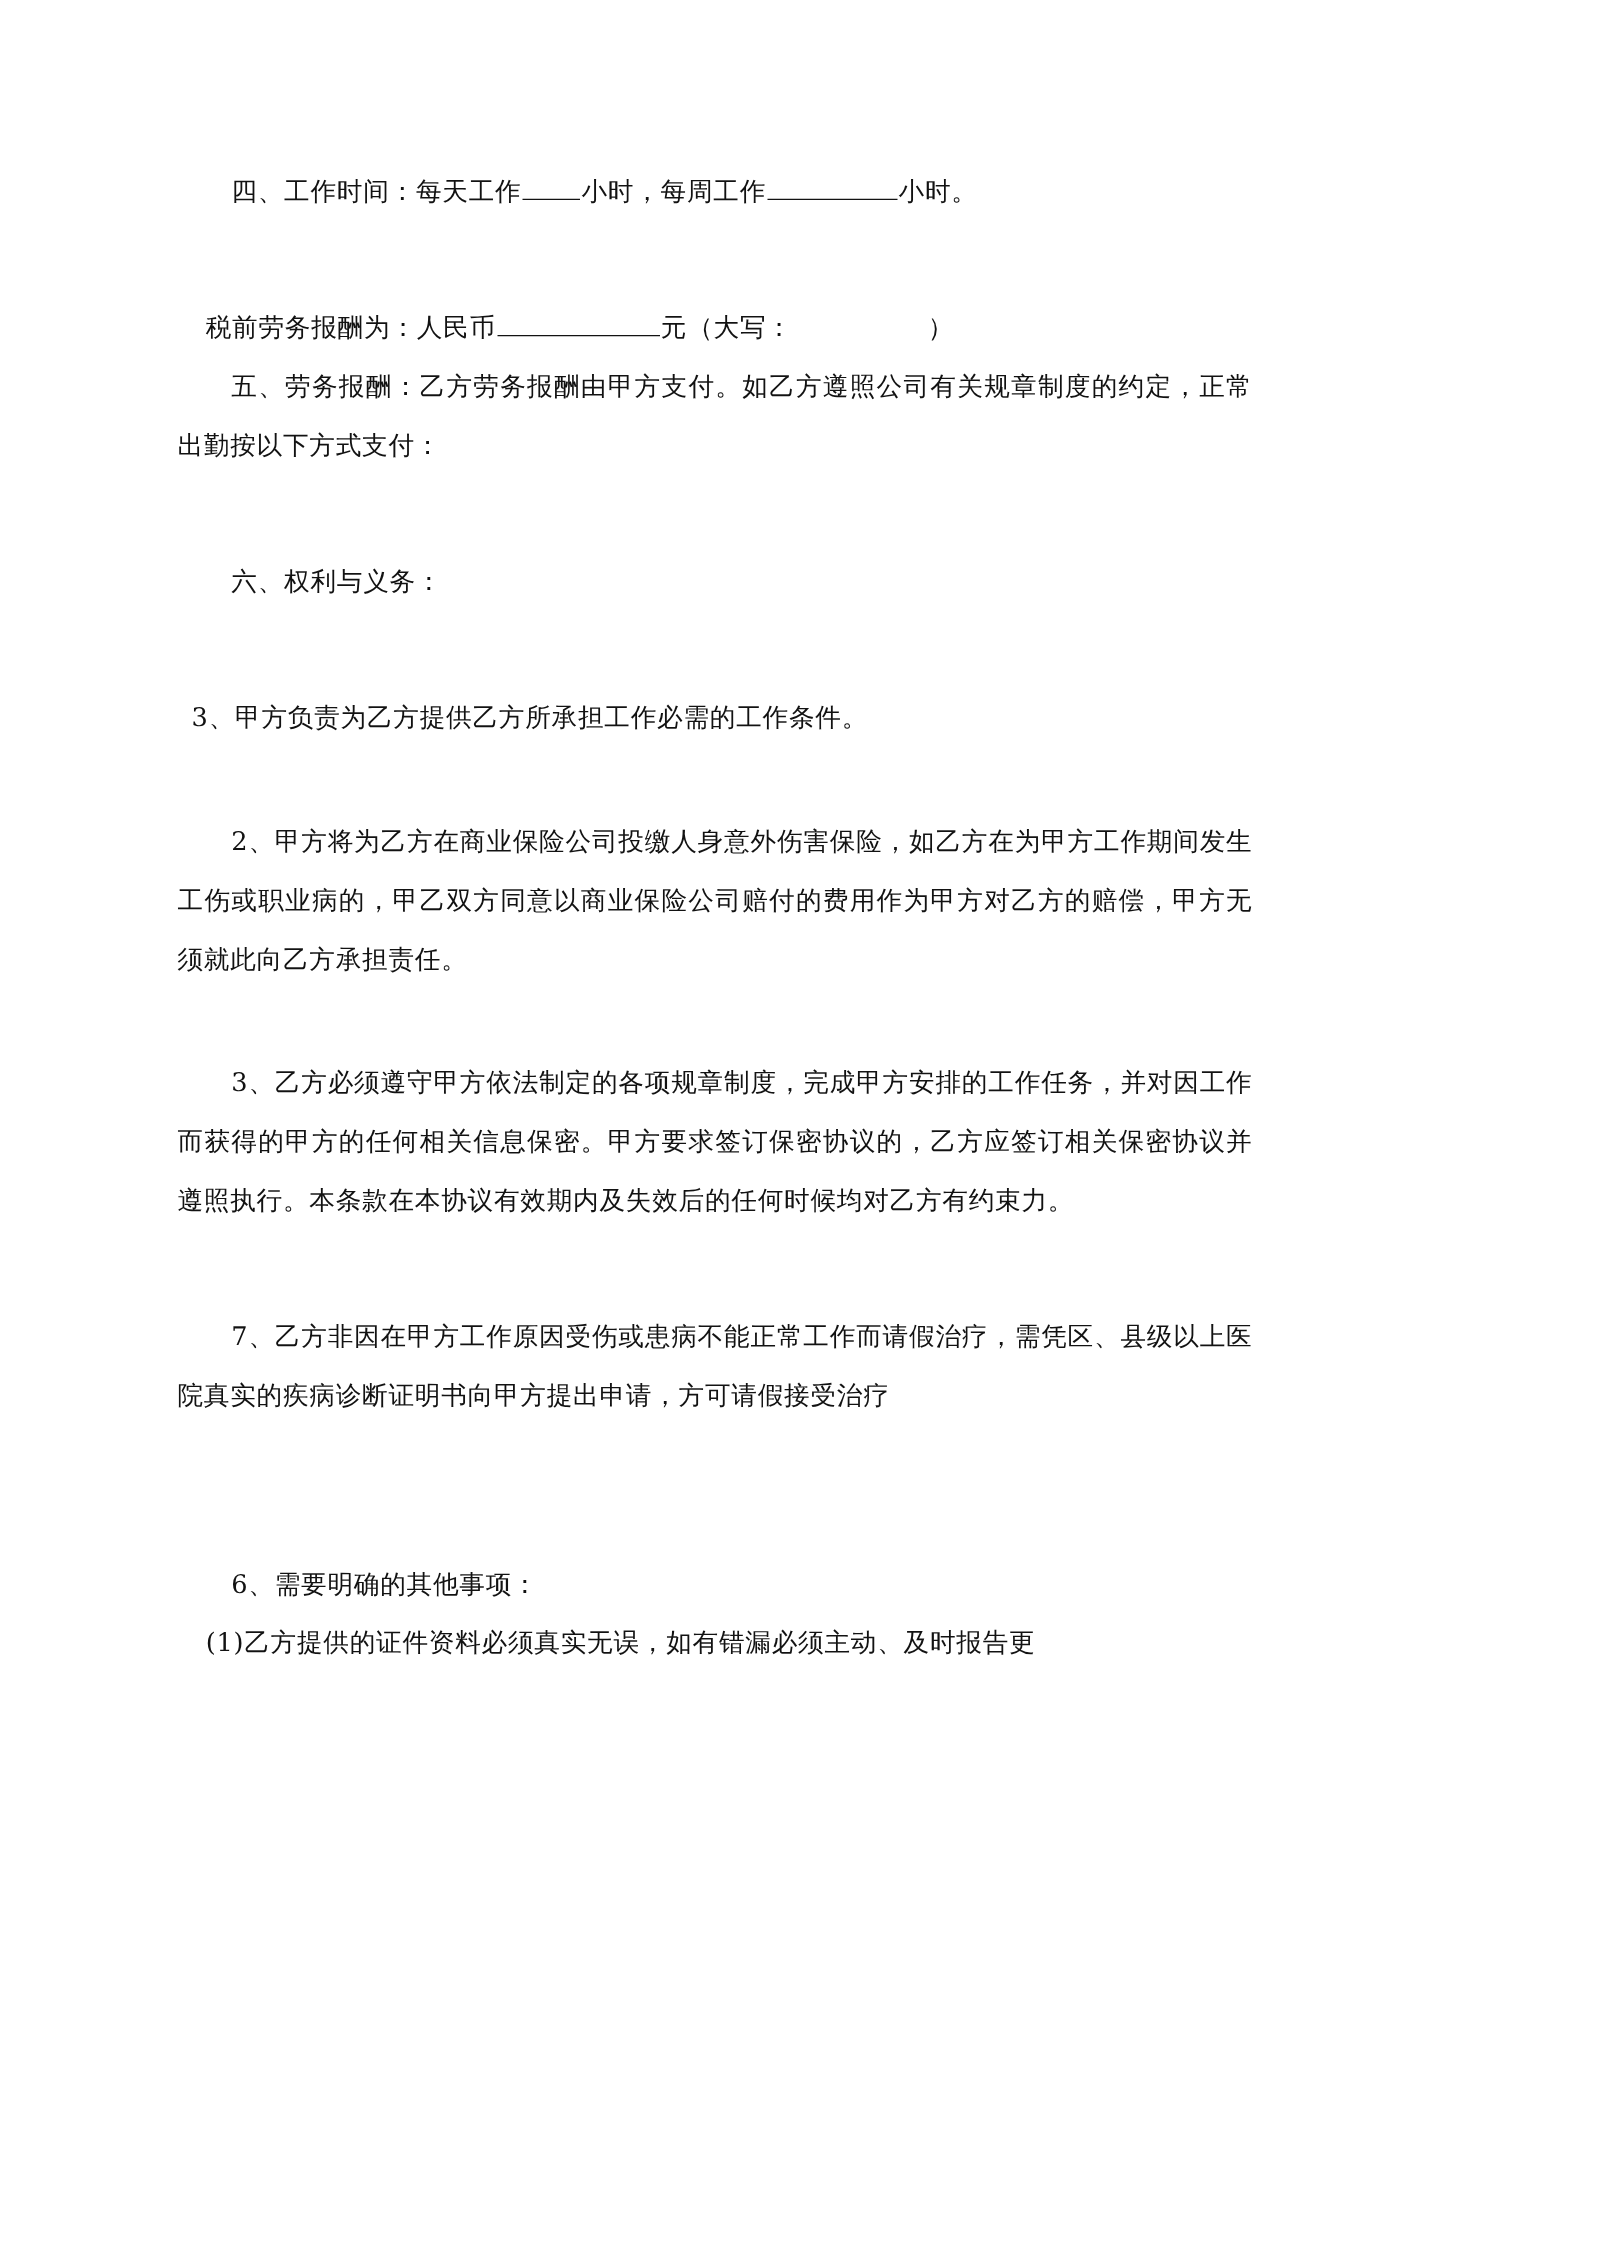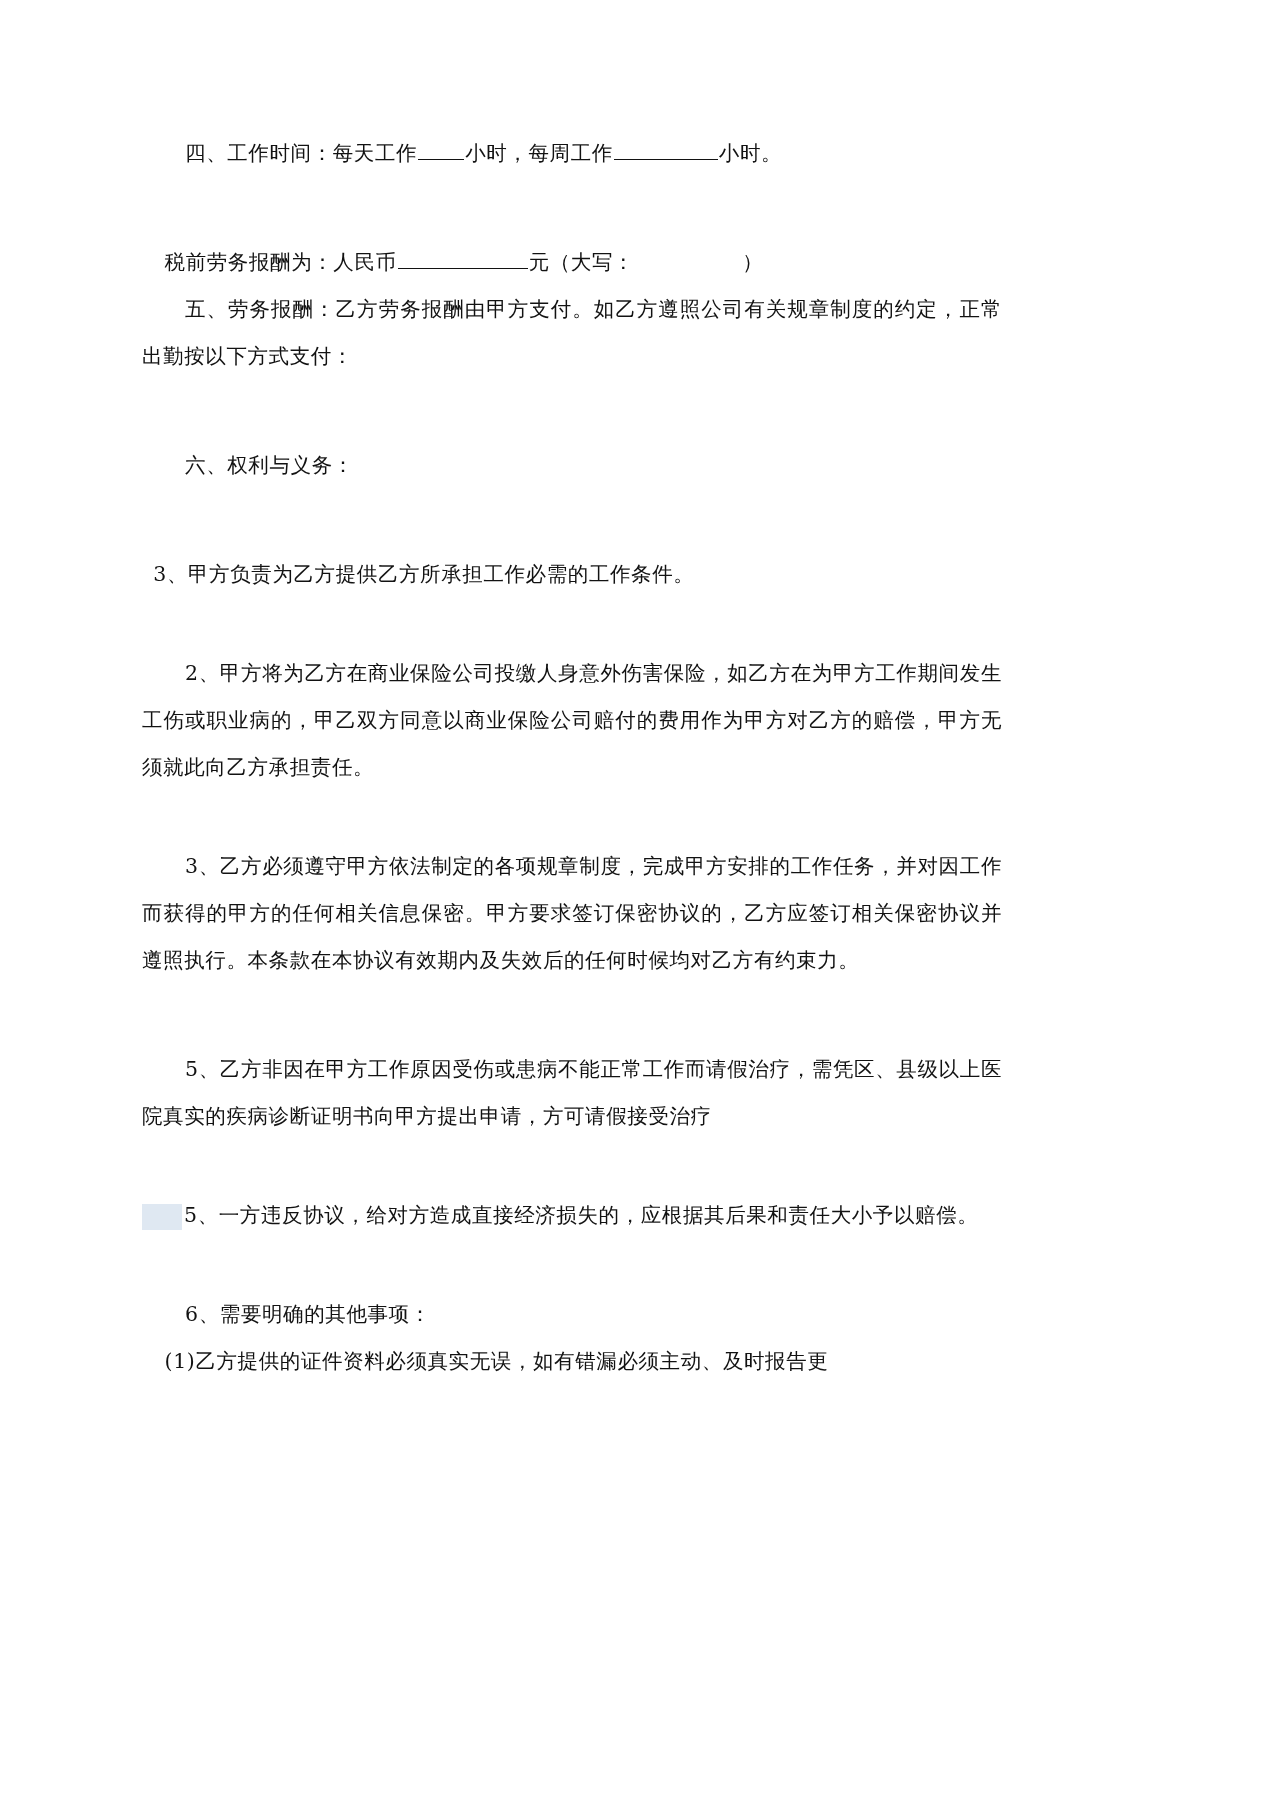--- a/index.html
+++ b/index.html
@@ -107,25 +107,24 @@
     <div class="sp-l"></div>
 
     <p class="para indent-1">2、甲方将为乙方在商业保险公司投缴人身意外伤害保险，如乙方在为甲方工作期间发生工伤或职业病的，甲乙双方同意以商业保险公司赔付的费用作为甲方对乙方的赔偿，甲方无须就此向乙方承担责任。</p>
 
     <div class="sp-l"></div>
 
     <p class="para indent-1">3、乙方必须遵守甲方依法制定的各项规章制度，完成甲方安排的工作任务，并对因工作而获得的甲方的任何相关信息保密。甲方要求签订保密协议的，乙方应签订相关保密协议并遵照执行。本条款在本协议有效期内及失效后的任何时候均对乙方有约束力。</p>
 
     <div class="sp-xl"></div>
 
-    <p class="para indent-1">5、乙方非因在甲方工作原因受伤或患病不能正常工作而请假治疗，需凭区、县级以上医院真实的疾病诊断证明书向甲方提出申请，方可请假接受治疗</p>
+    <p class="para indent-1">7、乙方非因在甲方工作原因受伤或患病不能正常工作而请假治疗，需凭区、县级以上医院真实的疾病诊断证明书向甲方提出申请，方可请假接受治疗</p>
 
     <div class="sp-l"></div>
 
-    <p class="para no-indent"><span class="highlight-block"></span><span>5、一方违反协议，给对方造成直接经济损失的，应根据其后果和责任大小予以赔偿。</span></p>
 
     <div class="sp-l"></div>
 
     <p class="para indent-1">6、需要明确的其他事项：</p>
 
     <p class="para indent-half">(1)乙方提供的证件资料必须真实无误，如有错漏必须主动、及时报告更</p>
 
   </div>
 </div>
 

